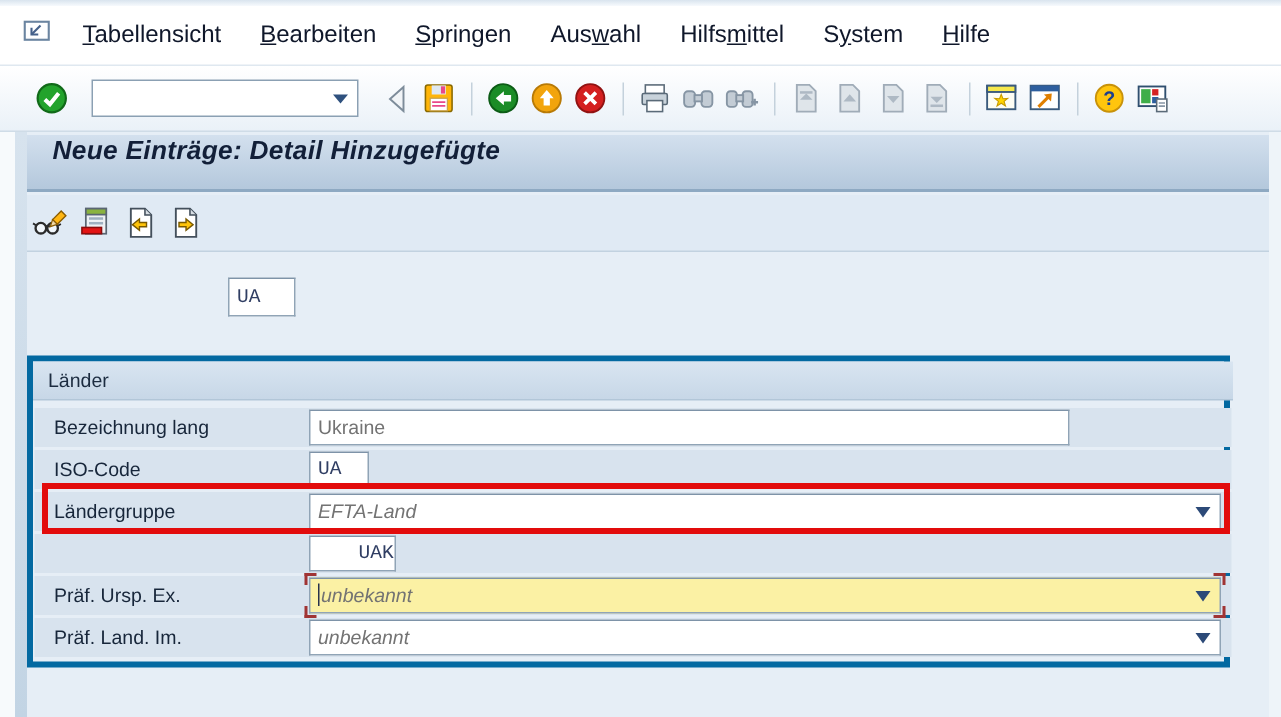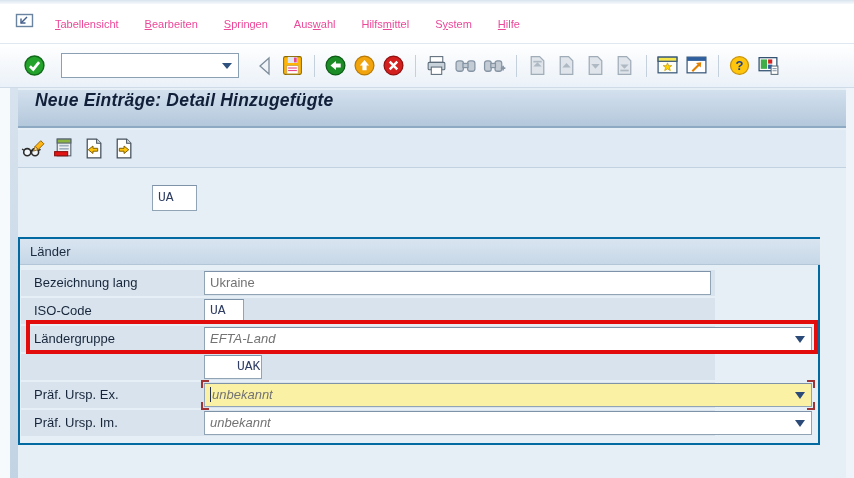--- a/index.html
+++ b/index.html
@@ -7,21 +7,21 @@
   body {
     position: relative; overflow: hidden;
     background: #e6eef6;
     font-family: "Liberation Sans", sans-serif;
   }
   
   .menubar { position:absolute; left:0; top:0; width:854px; height:44px; background:#fff; border-bottom:1px solid #dfe8f0; }
   .topstrip { position:absolute; left:0; top:0; width:854px; height:4px; background:linear-gradient(#d9e4ee,#f7fafd); }
   .sysmenu { position:absolute; left:15px; top:13px; width:20px; height:16px; }
   .menu-items { position:absolute; left:46px; top:4px; height:40px; display:flex; align-items:center; }
-  .menu-item { padding:4px 9px; margin-right:8px; font-size:11px; color:#ec4899; white-space:nowrap; cursor:default; }
+  .menu-item { padding:4px 9px; margin-right:8px; font-size:16px; color:#0f172a; white-space:nowrap; cursor:default; }
   .menu-item .mn { text-decoration:underline; }
   
   .toolbar { position:absolute; left:0; top:44px; width:854px; height:44px;
     background:linear-gradient(#ffffff,#eaf1f8); border-bottom:1px solid #cfdce7;
     display:flex; align-items:center; padding-left:22px; }
   .tbi { display:inline-flex; width:25px; height:25px; align-items:center; justify-content:center; margin-right:4px; flex:none; }
   .tb-sep { width:1px; height:22px; background:#c4d1dc; margin:0 8px 0 5px; flex:none; }
   .cmd-wrap { display:inline-flex; align-items:center; border:1px solid #8ba0b3; background:#fff; height:25px; width:178px; margin:0 12px 0 10px; padding:0 6px; flex:none; }
   .cmd-input { border:none; outline:none; flex:1; height:19px; font-size:13px; font-family:"Liberation Sans",sans-serif; min-width:0; }
   .caret-down { width:0; height:0; border-left:5px solid transparent; border-right:5px solid transparent; border-top:6px solid #2f517e; }
@@ -38,25 +38,25 @@
   .apptoolbar { position:absolute; left:18px; top:130px; width:828px; height:38px;
     background:#e0eaf4; border-bottom:1px solid #c2d2e0; display:flex; align-items:center; padding-left:2px; }
   .atbi { width:27px; height:27px; display:inline-flex; align-items:center; justify-content:center; margin-right:3px; flex:none; }
   
   .content { position:absolute; left:18px; top:168px; width:828px; height:310px; }
   .land-band { position:absolute; left:0; top:17px; width:135px; height:27px; background:#d8e3ee;
     border-bottom:1px solid #c3d2e0; font-size:13px; color:#17263a; line-height:26px; padding-left:5px; }
   .land-field { position:absolute; left:134px; top:17px; width:45px; height:26px; background:#fff;
     border:1px solid #90a4b6; border-top-color:#7e93a8; font-family:"Liberation Mono",monospace;
     font-size:13px; color:#303e63; line-height:24px; padding-left:5px; }
-  .groupbox { position:absolute; left:0; top:69px; width:802px; height:208px; border:2px solid #0369a1; }
+  .groupbox { position:absolute; left:0; top:69px; width:802px; height:208px; border:4px solid #0369a1; }
   .group-header { position:absolute; left:0; top:0; width:800px; height:26px;
     background:linear-gradient(#d9e5f1,#c7d7e7); border-bottom:1px solid #b2c6d8;
     font-size:13px; color:#1c2c40; line-height:25px; padding-left:10px; }
-  .frow { position:absolute; left:1px; width:694px; height:26px; background:#d8e3ee; }
+  .frow { position:absolute; left:1px; width:798px; height:26px; background:#d8e3ee; }
   .flabel { position:absolute; left:13px; top:0; line-height:26px; font-size:13px; color:#17263a; white-space:nowrap; }
   .ffield { position:absolute; left:183px; top:1px; height:24px; background:#fff; border:1px solid #90a4b6;
     border-top-color:#7e93a8; font-size:13px; color:#737373; line-height:21px; padding-left:5px; }
   .ffield.mono { font-family:"Liberation Mono",monospace; color:#303e63; }
   .w-text { width:507px; } .w-iso { width:40px; } .w-curr { width:58px;padding-left:32px; }
   .fdrop { width:608px; padding-right:32px;font-style:italic; }
   .fdrop .dcaret { position:absolute; right:6px; top:8px; width:0; height:0;
     border-left:5px solid transparent; border-right:5px solid transparent; border-top:7px solid #2c4a78; }
   .fdrop.focused { background:#fbf1a4; }
   .tcursor { display:inline-block; width:1px; height:15px; background:#27324c; vertical-align:-3px; margin-right:1px; }
@@ -306,20 +306,20 @@
       </span>
       <span class="focus-marks">
         <span class="cm tl"></span>
           <span class="cm tr"></span>
           <span class="cm bl"></span>
           <span class="cm br"></span>
       </span>
     </div>
 
     <div class="frow" style="top:171px">
-      <span class="flabel">Präf. Ursp. Im.</span>
+      <span class="flabel">Präf. Land. Im.</span>
       <span class="ffield fdrop">
         <span>unbekannt</span>
         <span class="dcaret"></span>
       </span>
     </div>
   </div>
 </div>
 
 </body></html>

